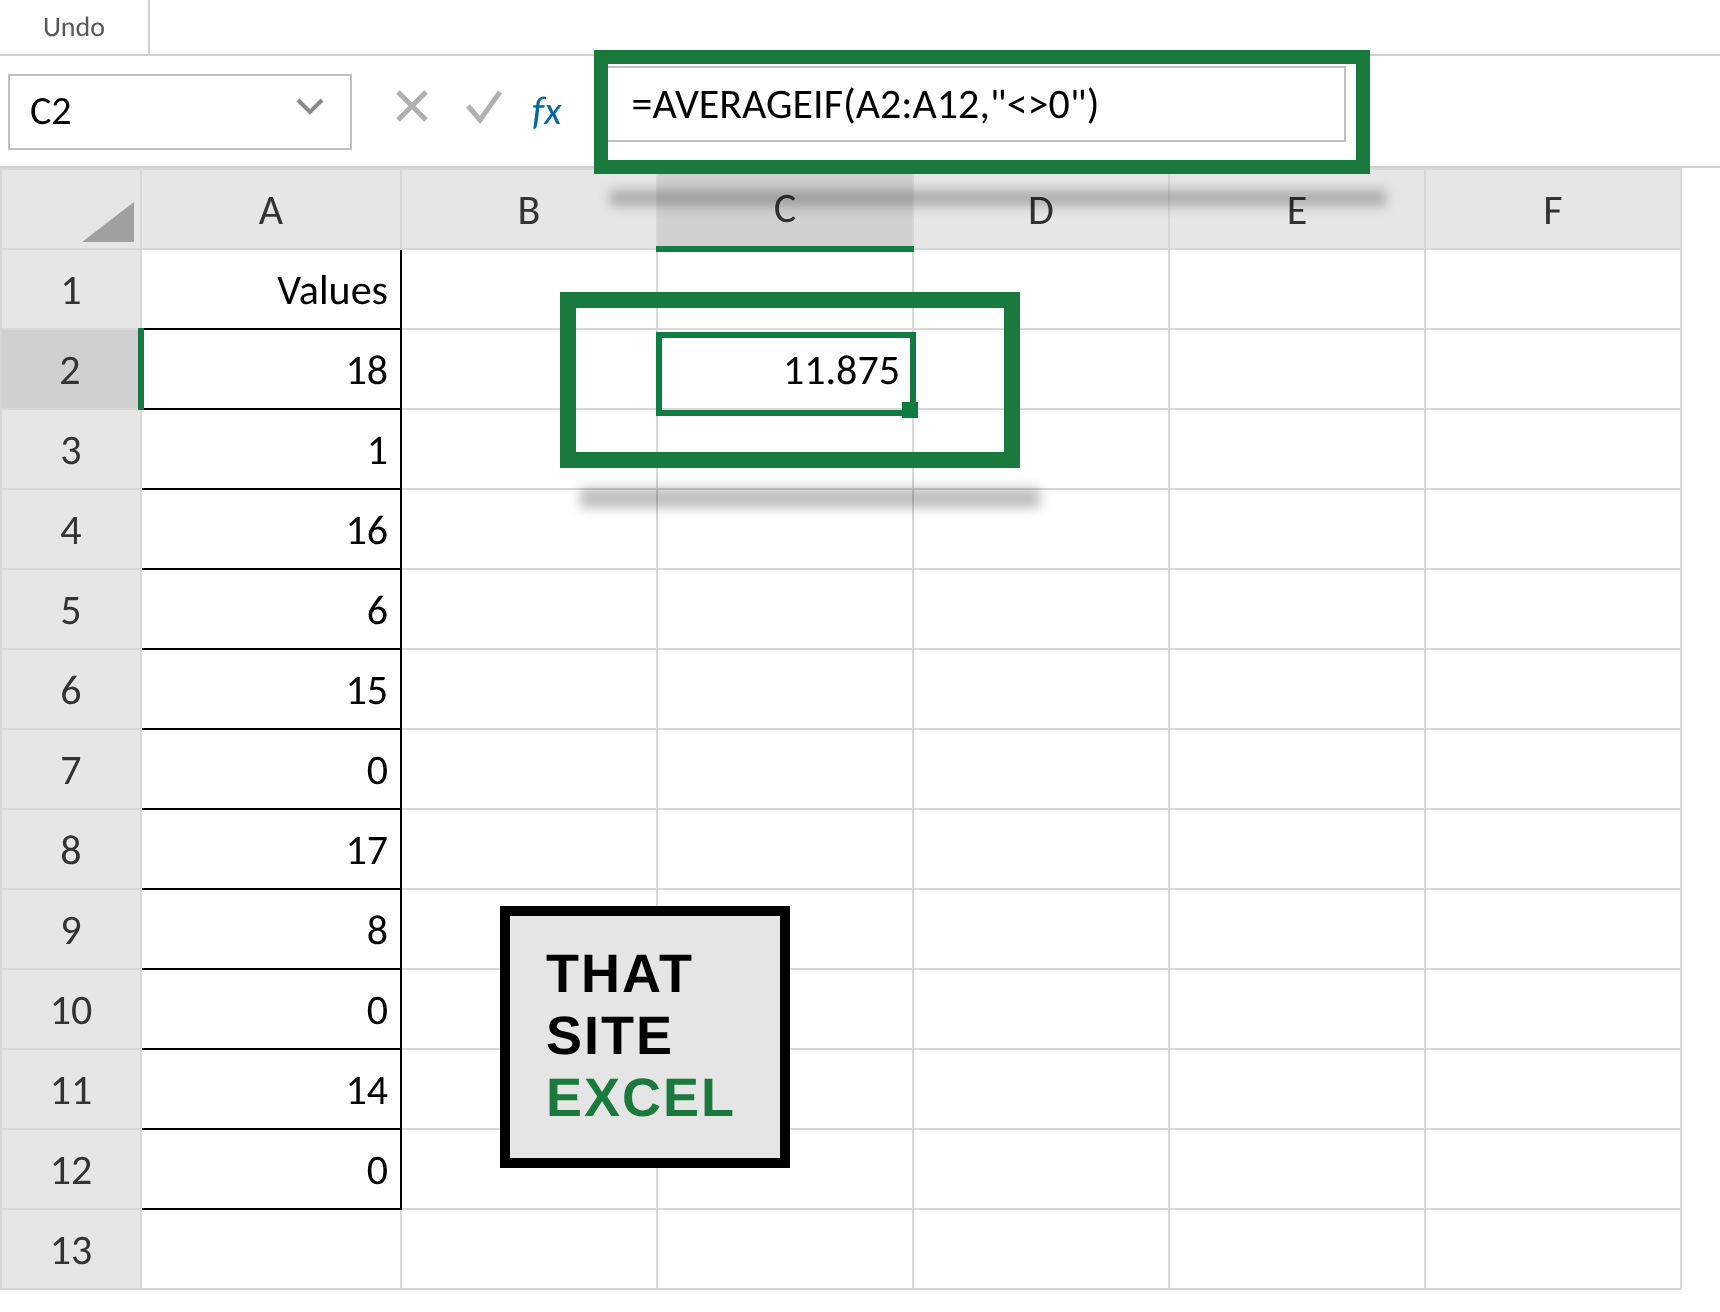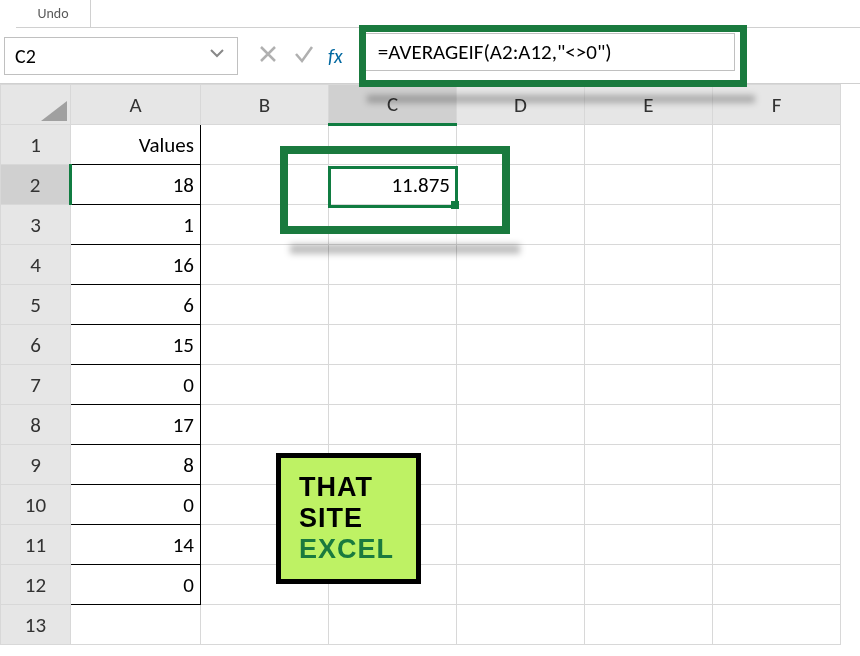--- a/index.html
+++ b/index.html
@@ -13,21 +13,20 @@
       width: 860px;
       height: 656px;
       overflow: hidden;
       position: relative;
     }
     .ribbon-section {
       display: flex;
       border-bottom: 1px solid #d0d0d0;
       height: 28px;
       align-items: center;
-      margin-left: 16px;
     }
     .ribbon-group {
       text-align: center;
       color: #595959;
       font-size: 14px;
       border-right: 1px solid #d0d0d0;
       padding: 4px 0;
       height: 100%;
       display: flex;
       align-items: center;
@@ -40,21 +39,21 @@
       width: 280px;
     }
     .formula-bar-row {
       display: flex;
       align-items: center;
       height: 56px;
       border-bottom: 1px solid #d0d0d0;
       padding: 8px 4px;
     }
     .name-box {
-      width: 234px;
+      width: 172px;
       height: 38px;
       border: 1px solid #c0c0c0;
       display: flex;
       align-items: center;
       padding: 0 10px;
       font-size: 20px;
       background: #fff;
       position: relative;
     }
     .name-box-dropdown {
@@ -202,24 +201,23 @@
     .result-highlight-shadow {
       position: absolute;
       background: rgba(0,0,0,0.25);
       z-index: 5;
       filter: blur(3px);
       pointer-events: none;
     }
     .logo-box {
       position: absolute;
       border: 5px solid #000;
-      background: #bef264;
+      background: #e5e5e5;
       padding: 14px 22px 14px 18px;
       z-index: 20;
-      margin-left: 26px;
     }
     .logo-text {
       font-family: Arial, sans-serif;
       font-weight: 900;
       font-size: 27px;
       line-height: 1.15;
       letter-spacing: 1px;
     }
     .logo-line2 {
       color: #1a7a3e;

